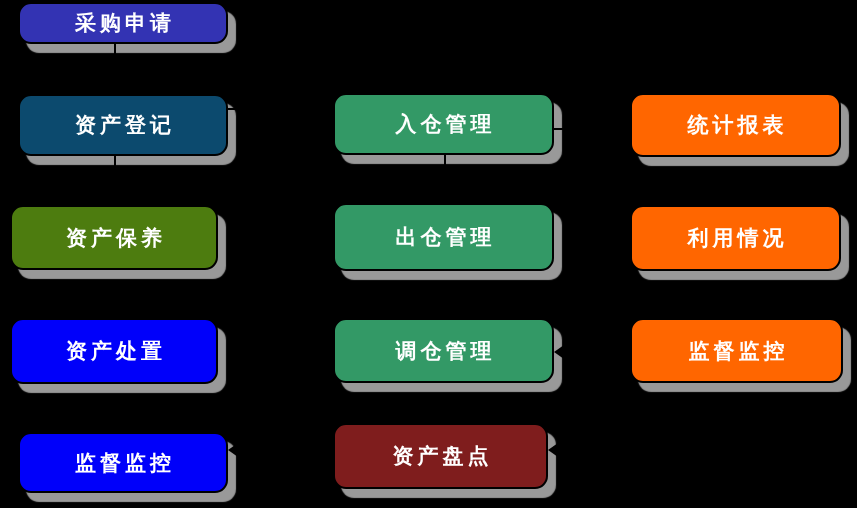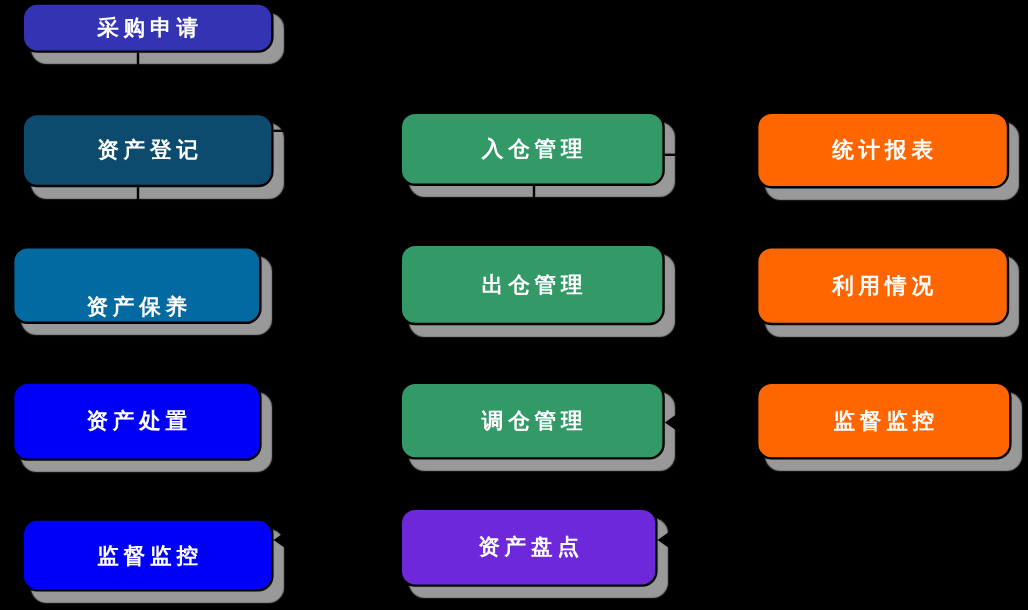--- a/index.html
+++ b/index.html
@@ -18,21 +18,21 @@
   .node {
     position: absolute;
     box-sizing: border-box;
     border: 2px solid #000000;
     border-radius: 13px;
     display: flex;
     align-items: center;
     justify-content: center;
     color: #ffffff;
     font-weight: bold;
-    font-size: 18px;
+    font-size: 21px;
     letter-spacing: 4px;
     text-indent: 4px;
     box-shadow: 8px 9px 1px #999999;
   }
   .node span {
     white-space: nowrap;
   }
   .conn {
     position: absolute;
     background: #000000;
@@ -49,39 +49,39 @@
 </head>
 <body>
 
 <div class="stage" style="background: rgb(0, 0, 0);">
     <div class="node" style="left: 18px; top: 2px; width: 210px; height: 42px; background: rgb(51, 51, 179); box-shadow: rgb(153, 153, 153) 8px 9px 1px;">
       <span>采购申请</span>
     </div>
     <div class="node" style="left: 18px; top: 94px; width: 210px; height: 62px; background: #0c4a6e; box-shadow: rgb(153, 153, 153) 8px 9px 1px;">
       <span>资产登记</span>
     </div>
-    <div class="node" style="left: 10px; top: 205px; width: 208px; height: 65px; background: #0369a1; box-shadow: rgb(153, 153, 153) 8px 9px 1px; align-items: flex-end;">
+    <div class="node" style="left: 10px; top: 205px; width: 208px; height: 65px; background: #4d7c0f; box-shadow: rgb(153, 153, 153) 8px 9px 1px;">
       <span>资产保养</span>
     </div>
     <div class="node" style="left: 10px; top: 318px; width: 208px; height: 66px; background: rgb(0, 0, 250); box-shadow: rgb(153, 153, 153) 8px 9px 1px;">
       <span>资产处置</span>
     </div>
     <div class="node" style="left: 18px; top: 432px; width: 210px; height: 61px; background: rgb(0, 0, 250); box-shadow: rgb(153, 153, 153) 8px 9px 1px;">
       <span>监督监控</span>
     </div>
     <div class="node" style="left: 333px; top: 93px; width: 221px; height: 62px; background: rgb(51, 153, 102); box-shadow: rgb(153, 153, 153) 8px 9px 1px;">
       <span>入仓管理</span>
     </div>
     <div class="node" style="left: 333px; top: 203px; width: 221px; height: 68px; background: rgb(51, 153, 102); box-shadow: rgb(153, 153, 153) 8px 9px 1px;">
       <span>出仓管理</span>
     </div>
     <div class="node" style="left: 333px; top: 318px; width: 221px; height: 65px; background: rgb(51, 153, 102); box-shadow: rgb(153, 153, 153) 8px 9px 1px;">
       <span>调仓管理</span>
     </div>
-    <div class="node" style="left: 333px; top: 423px; width: 215px; height: 66px; background: #6d28d9; box-shadow: rgb(153, 153, 153) 8px 9px 1px;">
+    <div class="node" style="left: 333px; top: 423px; width: 215px; height: 66px; background: #7f1d1d; box-shadow: rgb(153, 153, 153) 8px 9px 1px;">
       <span>资产盘点</span>
     </div>
     <div class="node" style="left: 630px; top: 93px; width: 211px; height: 64px; background: rgb(255, 102, 0); box-shadow: rgb(153, 153, 153) 8px 9px 1px;">
       <span>统计报表</span>
     </div>
     <div class="node" style="left: 630px; top: 318px; width: 213px; height: 65px; background: rgb(255, 102, 0); box-shadow: rgb(153, 153, 153) 8px 9px 1px;">
       <span>监督监控</span>
     </div>
     <div class="node" style="left: 630px; top: 205px; width: 211px; height: 66px; background: rgb(255, 102, 0); box-shadow: rgb(153, 153, 153) 8px 9px 1px;">
       <span>利用情况</span>

